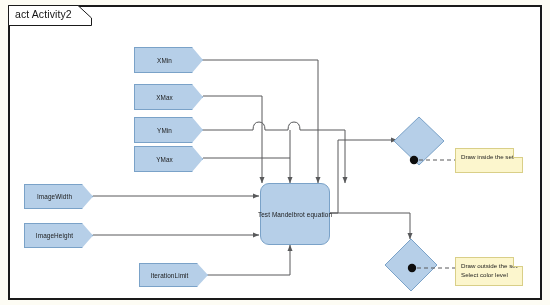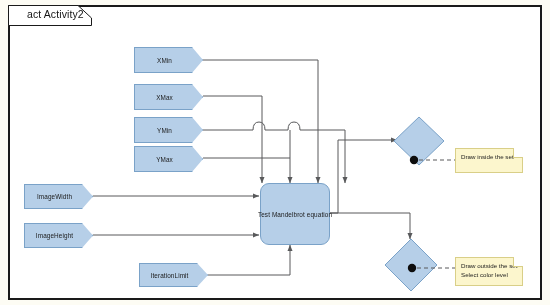--- a/index.html
+++ b/index.html
@@ -51,21 +51,20 @@
     width: 84px; height: 21px;
   }
   .frame-tab .tab-label {
     position: absolute;
     left: 7px;
     top: 3px;
     font-size: 10.5px;
     color: #141414;
     white-space: nowrap;
     letter-spacing: 0.1px;
-    margin-left: 12px;
   }
 
   .svg-layer {
     position: absolute;
     left: 0; top: 0;
     width: 550px; height: 305px;
     overflow: visible;
   }
 
   

